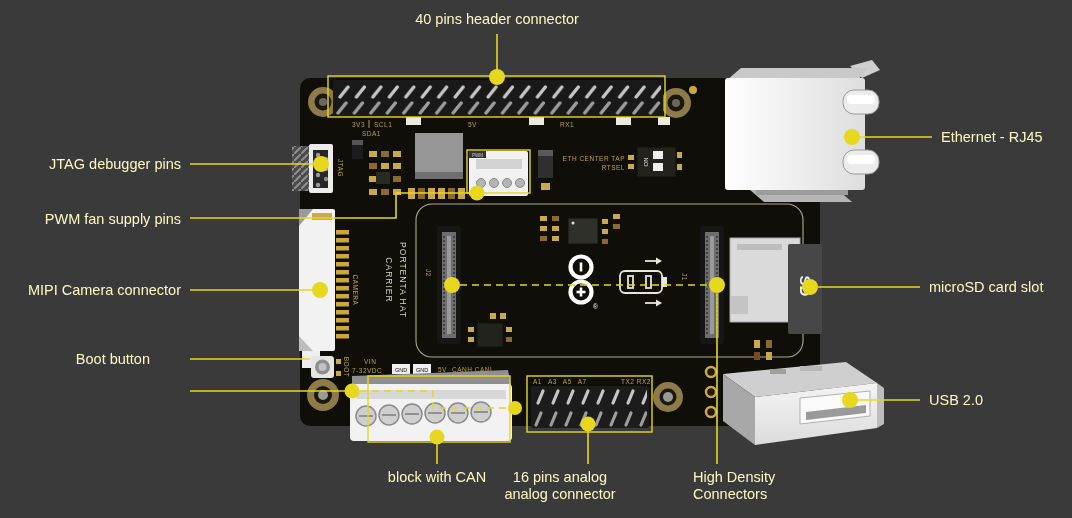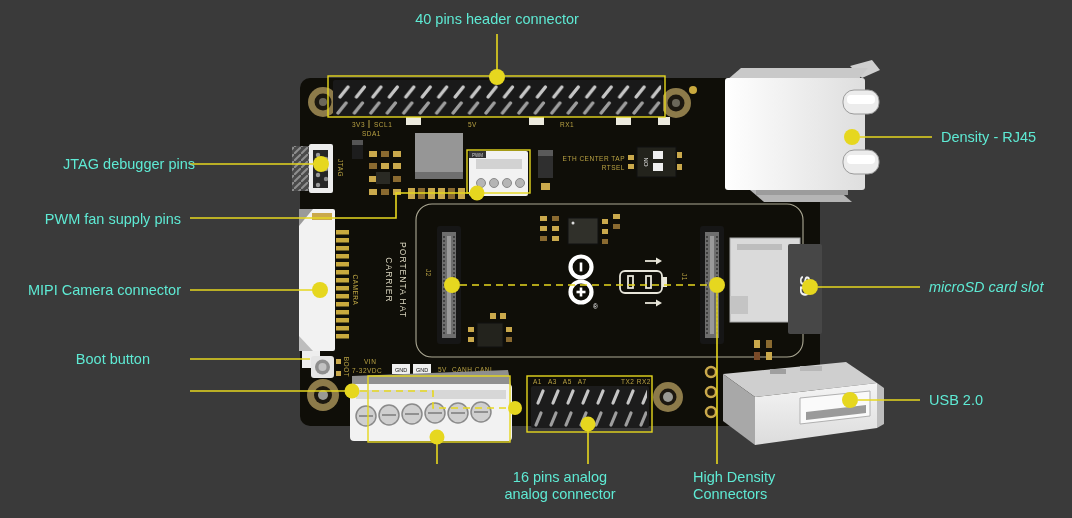--- a/index.html
+++ b/index.html
@@ -1,18 +1,18 @@
 <!DOCTYPE html>
 <html><head>
 <meta charset="utf-8">
 <style>
   html,body{margin:0;padding:0;background:#3a3a3a;}
   .stage{position:relative;width:1072px;height:518px;background:#3a3a3a;overflow:hidden;
          font-family:"Liberation Sans",sans-serif;}
-  .lbl{position:absolute;font-size:14.5px;line-height:17px;color:#5eead4;white-space:nowrap;}
+  .lbl{position:absolute;font-size:14.5px;line-height:17px;color:#fef9c3;white-space:nowrap;}
   .lbl.r{text-align:right;}
   .lbl.c{text-align:center;white-space:normal;}
   svg{position:absolute;left:0;top:0;}
   .silk-g{fill:#b9a243;font-size:6.5px;letter-spacing:.5px;}
   .silk-w{fill:#d8d4be;}
 </style>
 </head>
 <body>
 
 <div class="stage">
@@ -371,28 +371,29 @@
       <circle cx="810" cy="287" r="8" fill="#e6d71f" stroke="none"></circle>
     </g>
     <g>
       <line x1="858" y1="400" x2="920" y2="400"></line>
       <circle cx="850" cy="400" r="8" fill="#e6d71f" stroke="none"></circle>
     </g>
   </g>
 </svg>
 
 <div class="lbl c" style="left:377px;top:11px;width:240px;">40 pins header connector</div>
-<div class="lbl" style="left:941px;top:129px;">Density - RJ45</div>
-<div class="lbl r" style="left:14px;top:156px;width:181px;">JTAG debugger pins</div>
+<div class="lbl" style="left:941px;top:129px;">Ethernet - RJ45</div>
+<div class="lbl r" style="left:0px;top:156px;width:181px;">JTAG debugger pins</div>
 <div class="lbl r" style="left:0px;top:211px;width:181px;">PWM fan supply pins</div>
 <div class="lbl r" style="left:0px;top:282px;width:181px;">MIPI Camera connector</div>
 <div class="lbl r" style="left:0px;top:351px;width:130px;margin-left:20px;">Boot button</div>
-<div class="lbl" style="left:929px;top:279px;font-style:italic;">microSD card slot</div>
+<div class="lbl" style="left:929px;top:279px;">microSD card slot</div>
 <div class="lbl" style="left:929px;top:392px;">USB 2.0</div>
 <div class="lbl c" style="left:362px;top:469px;width:150px;">
+  <div>block with CAN</div>
 </div>
 <div class="lbl c" style="left:485px;top:469px;width:150px;">
   <div>16 pins analog</div>
   <div>analog connector</div>
 </div>
 <div class="lbl" style="left:673px;top:469px;margin-left:20px;">
   <div>High Density</div>
   <div>Connectors</div>
 </div>
 </div>

